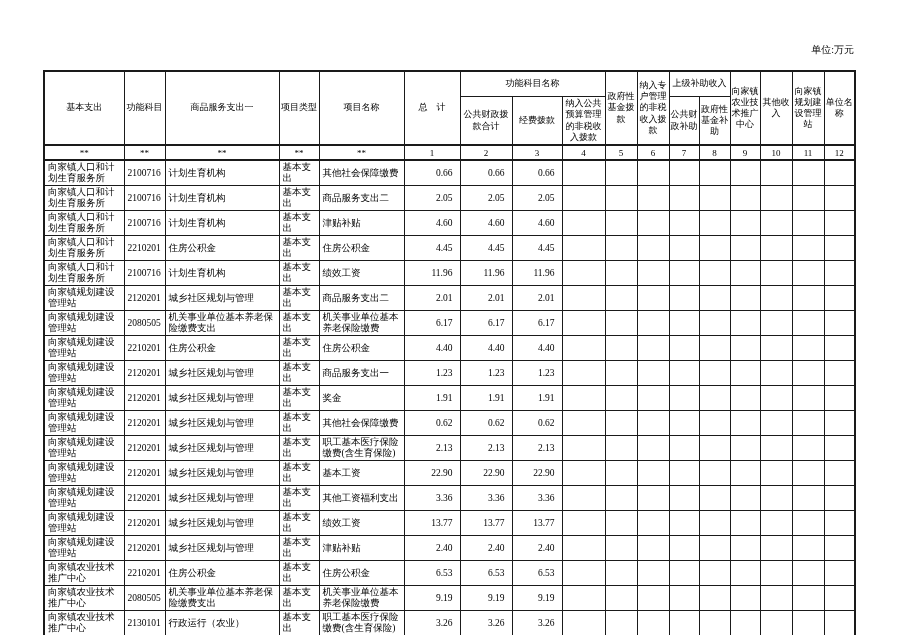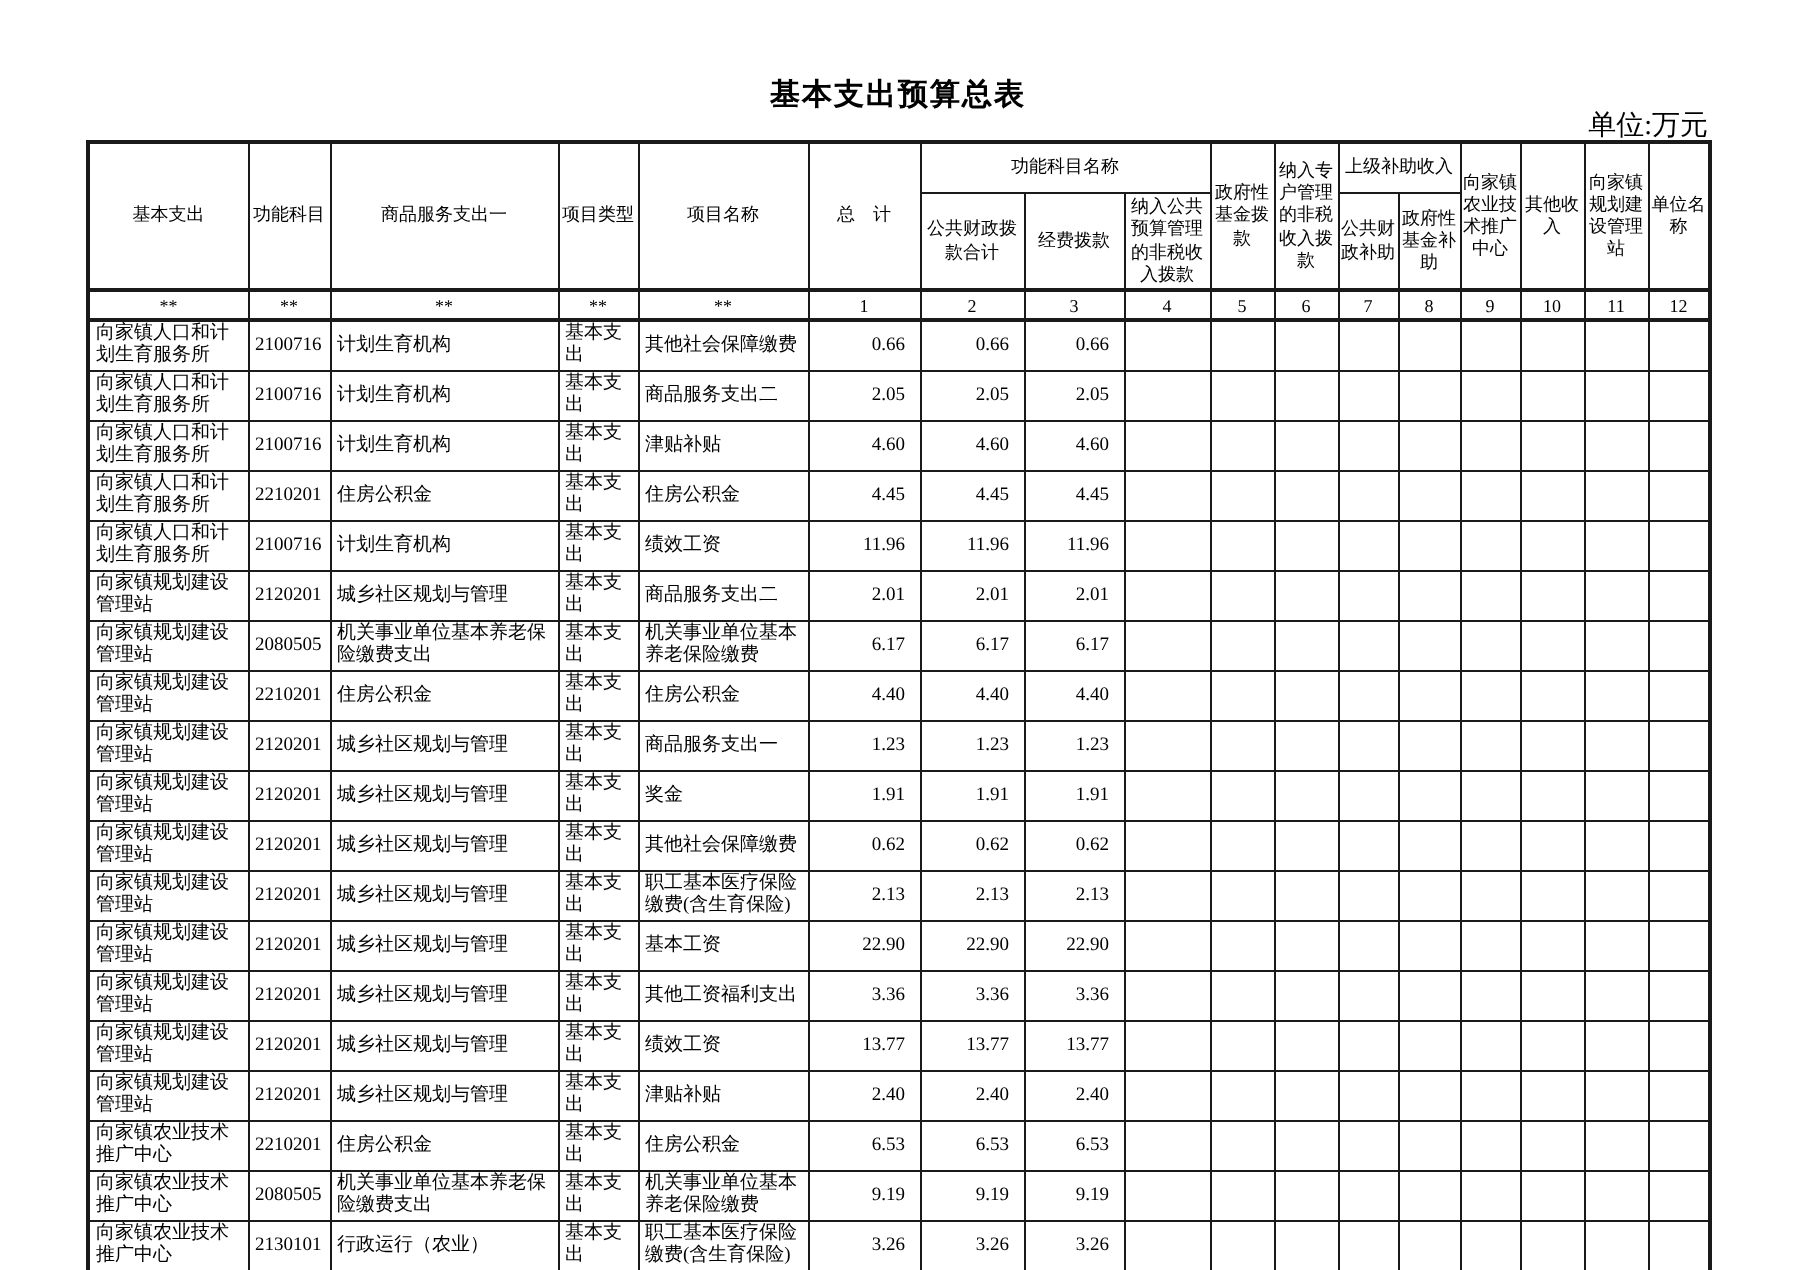--- a/index.html
+++ b/index.html
@@ -5,21 +5,21 @@
   html,body{margin:0;padding:0;background:#fff;}
   .page{
     position:relative;width:898px;height:635px;background:#ffffff;
     font-family:"Liberation Serif","DejaVu Serif",serif;color:#000;overflow:hidden;
   }
   .title{
     position:absolute;top:38px;left:0;width:100%;text-align:center;
     font-size:15px;font-weight:bold;letter-spacing:1px;
   }
   .unit-label{
-    position:absolute;top:54px;right:44px;font-size:14px;
+    position:absolute;top:43px;right:44px;font-size:10px;
   }
   table.budget{
     position:absolute;left:43px;top:70px;width:811px;
     border-collapse:collapse;table-layout:fixed;
     border:2px solid #1a1a1a;
   }
   table.budget th, table.budget td{
     border:1px solid #1a1a1a;overflow:hidden;vertical-align:middle;
     font-weight:normal;word-break:break-all;
   }
@@ -31,21 +31,20 @@
   td.mark{height:13px;font-size:9px;text-align:center;padding:0 1px;}
   tr.marker-row td{border-top:2px solid #1a1a1a;border-bottom:2px solid #1a1a1a;}
   tr.data-row td{height:22px;font-size:9.5px;line-height:1.15;}
   td.txt{text-align:left;padding:1px 2px 1px 3px;}
   td.num{text-align:right;padding:1px 7px 1px 1px;}
 </style>
 </head>
 <body>
 
 <div class="page">
-  <div class="title">基本支出预算总表</div>
   <div class="unit-label">单位:万元</div>
 
   <table class="budget">
     <colgroup>
       <col style="width:80px">
         <col style="width:41px">
         <col style="width:114px">
       <col style="width:40px">
         <col style="width:85px">
         <col style="width:56px">

